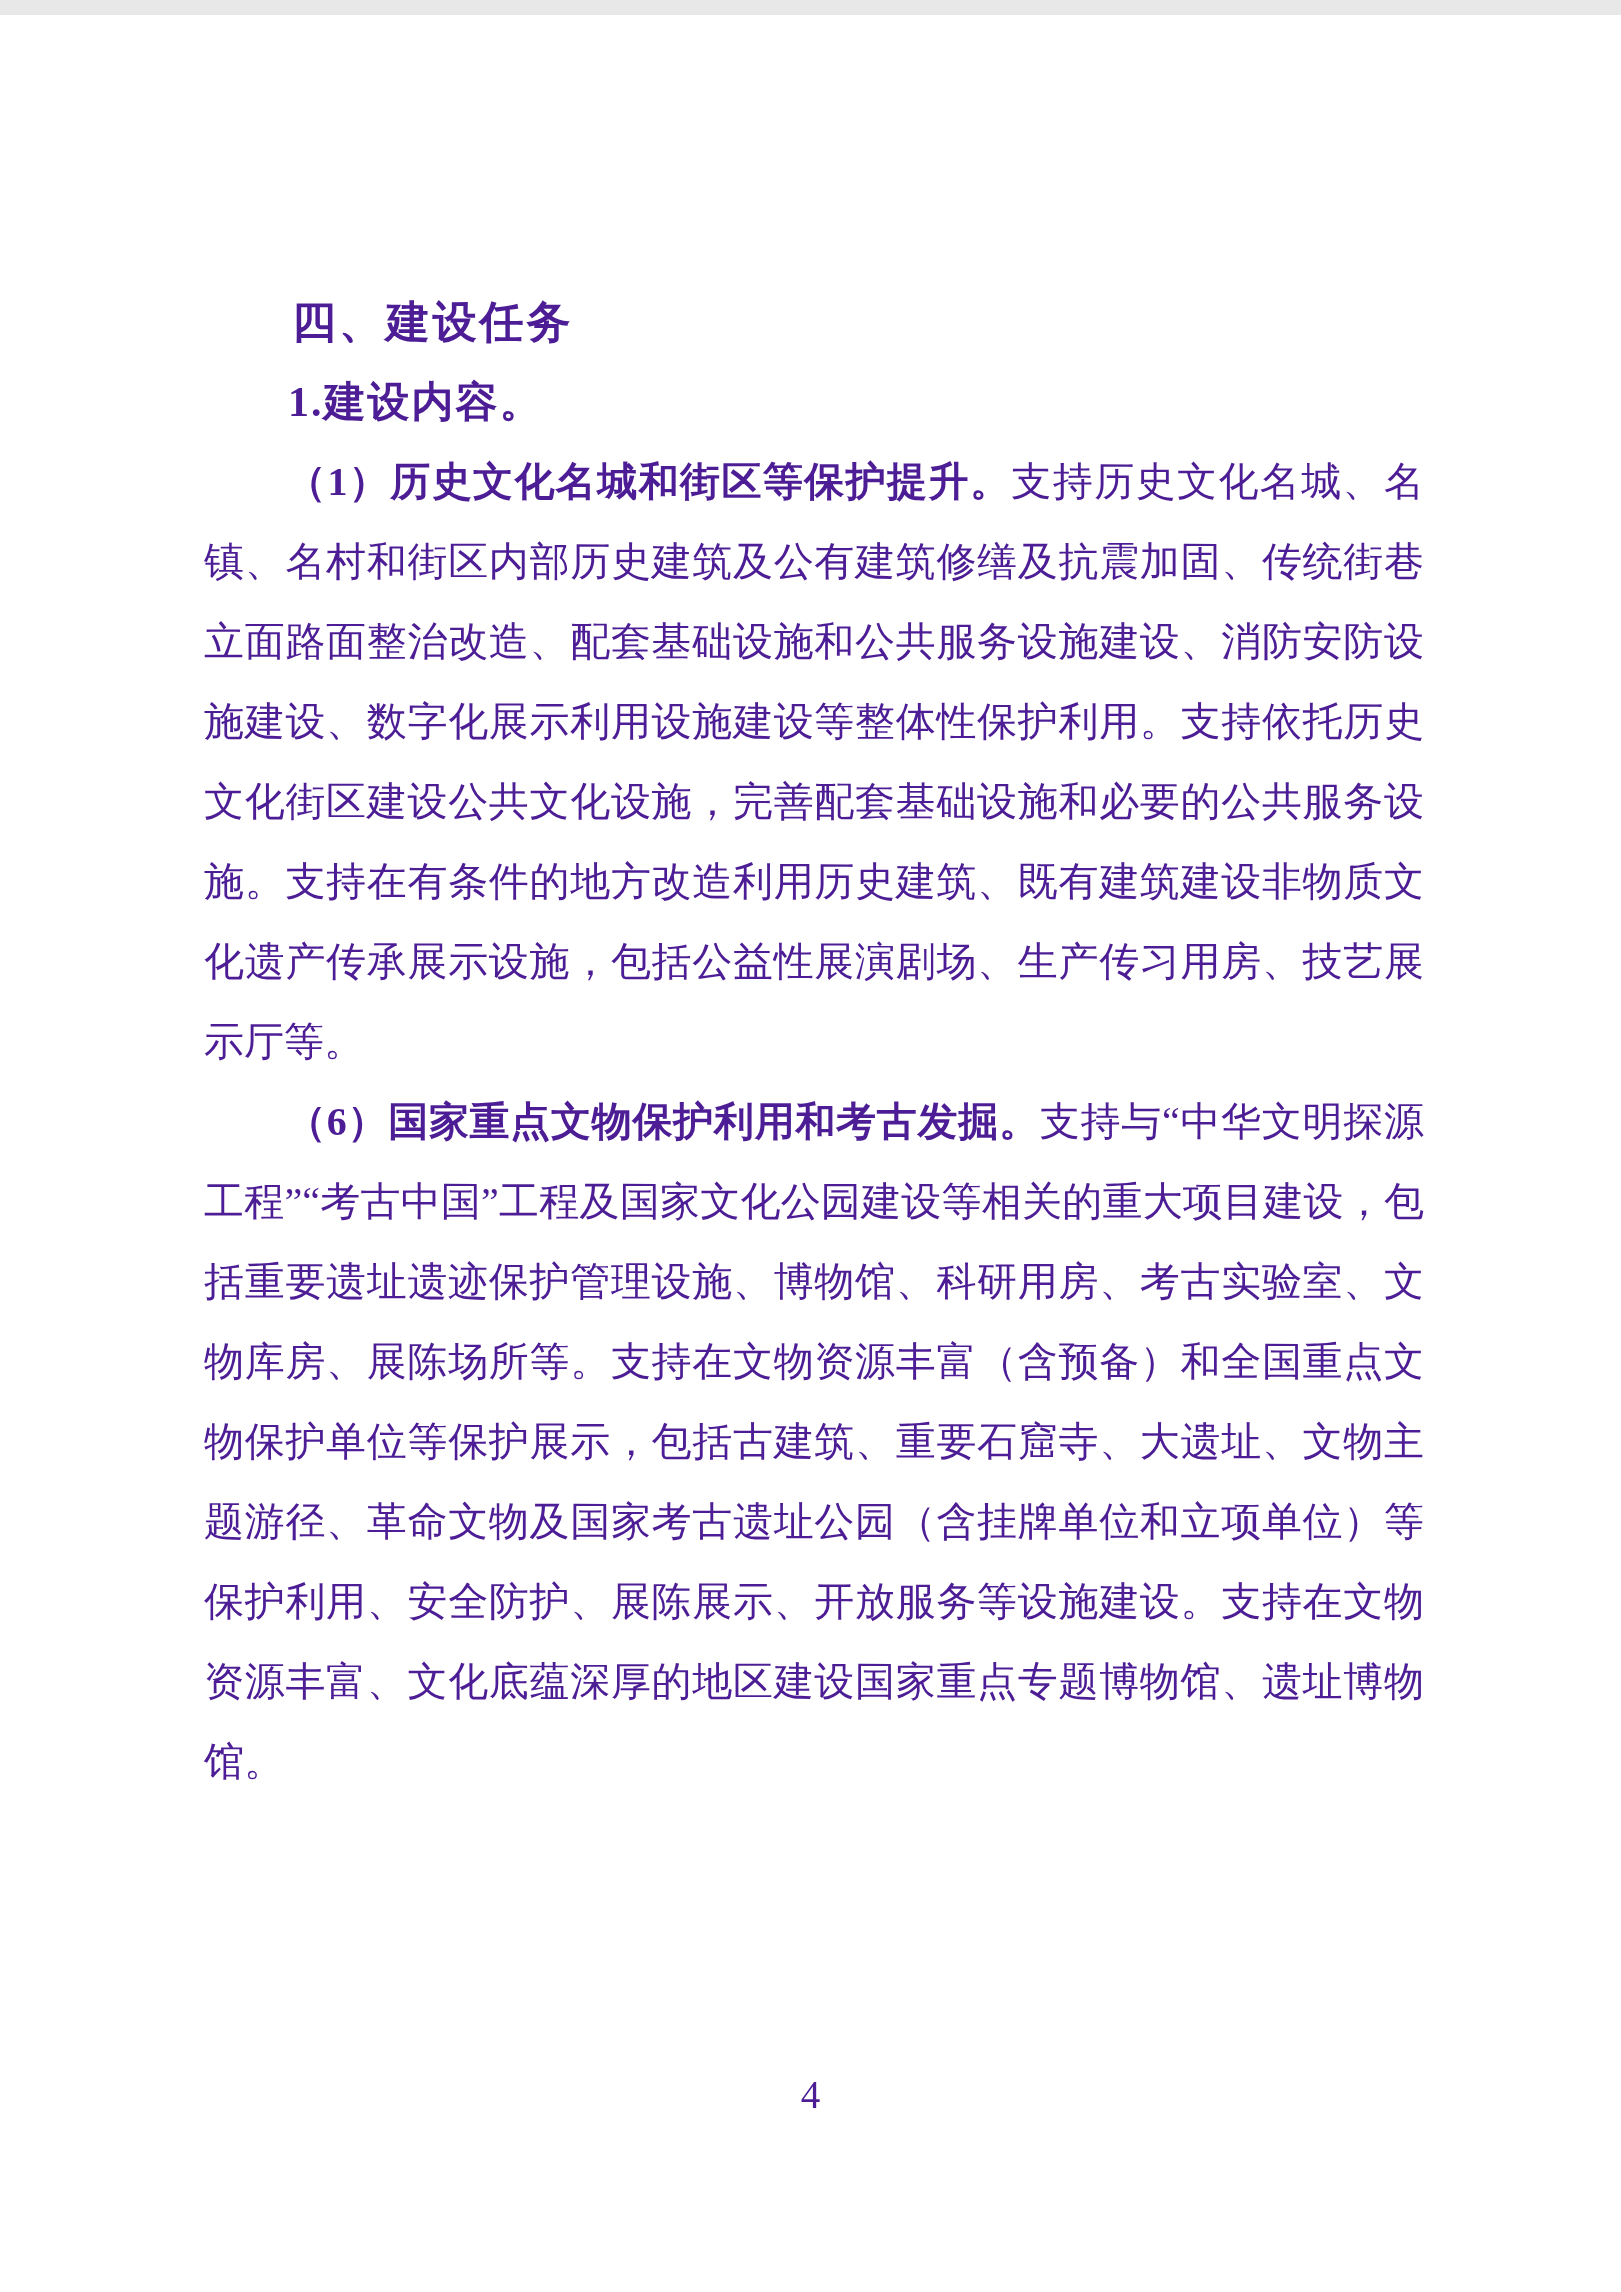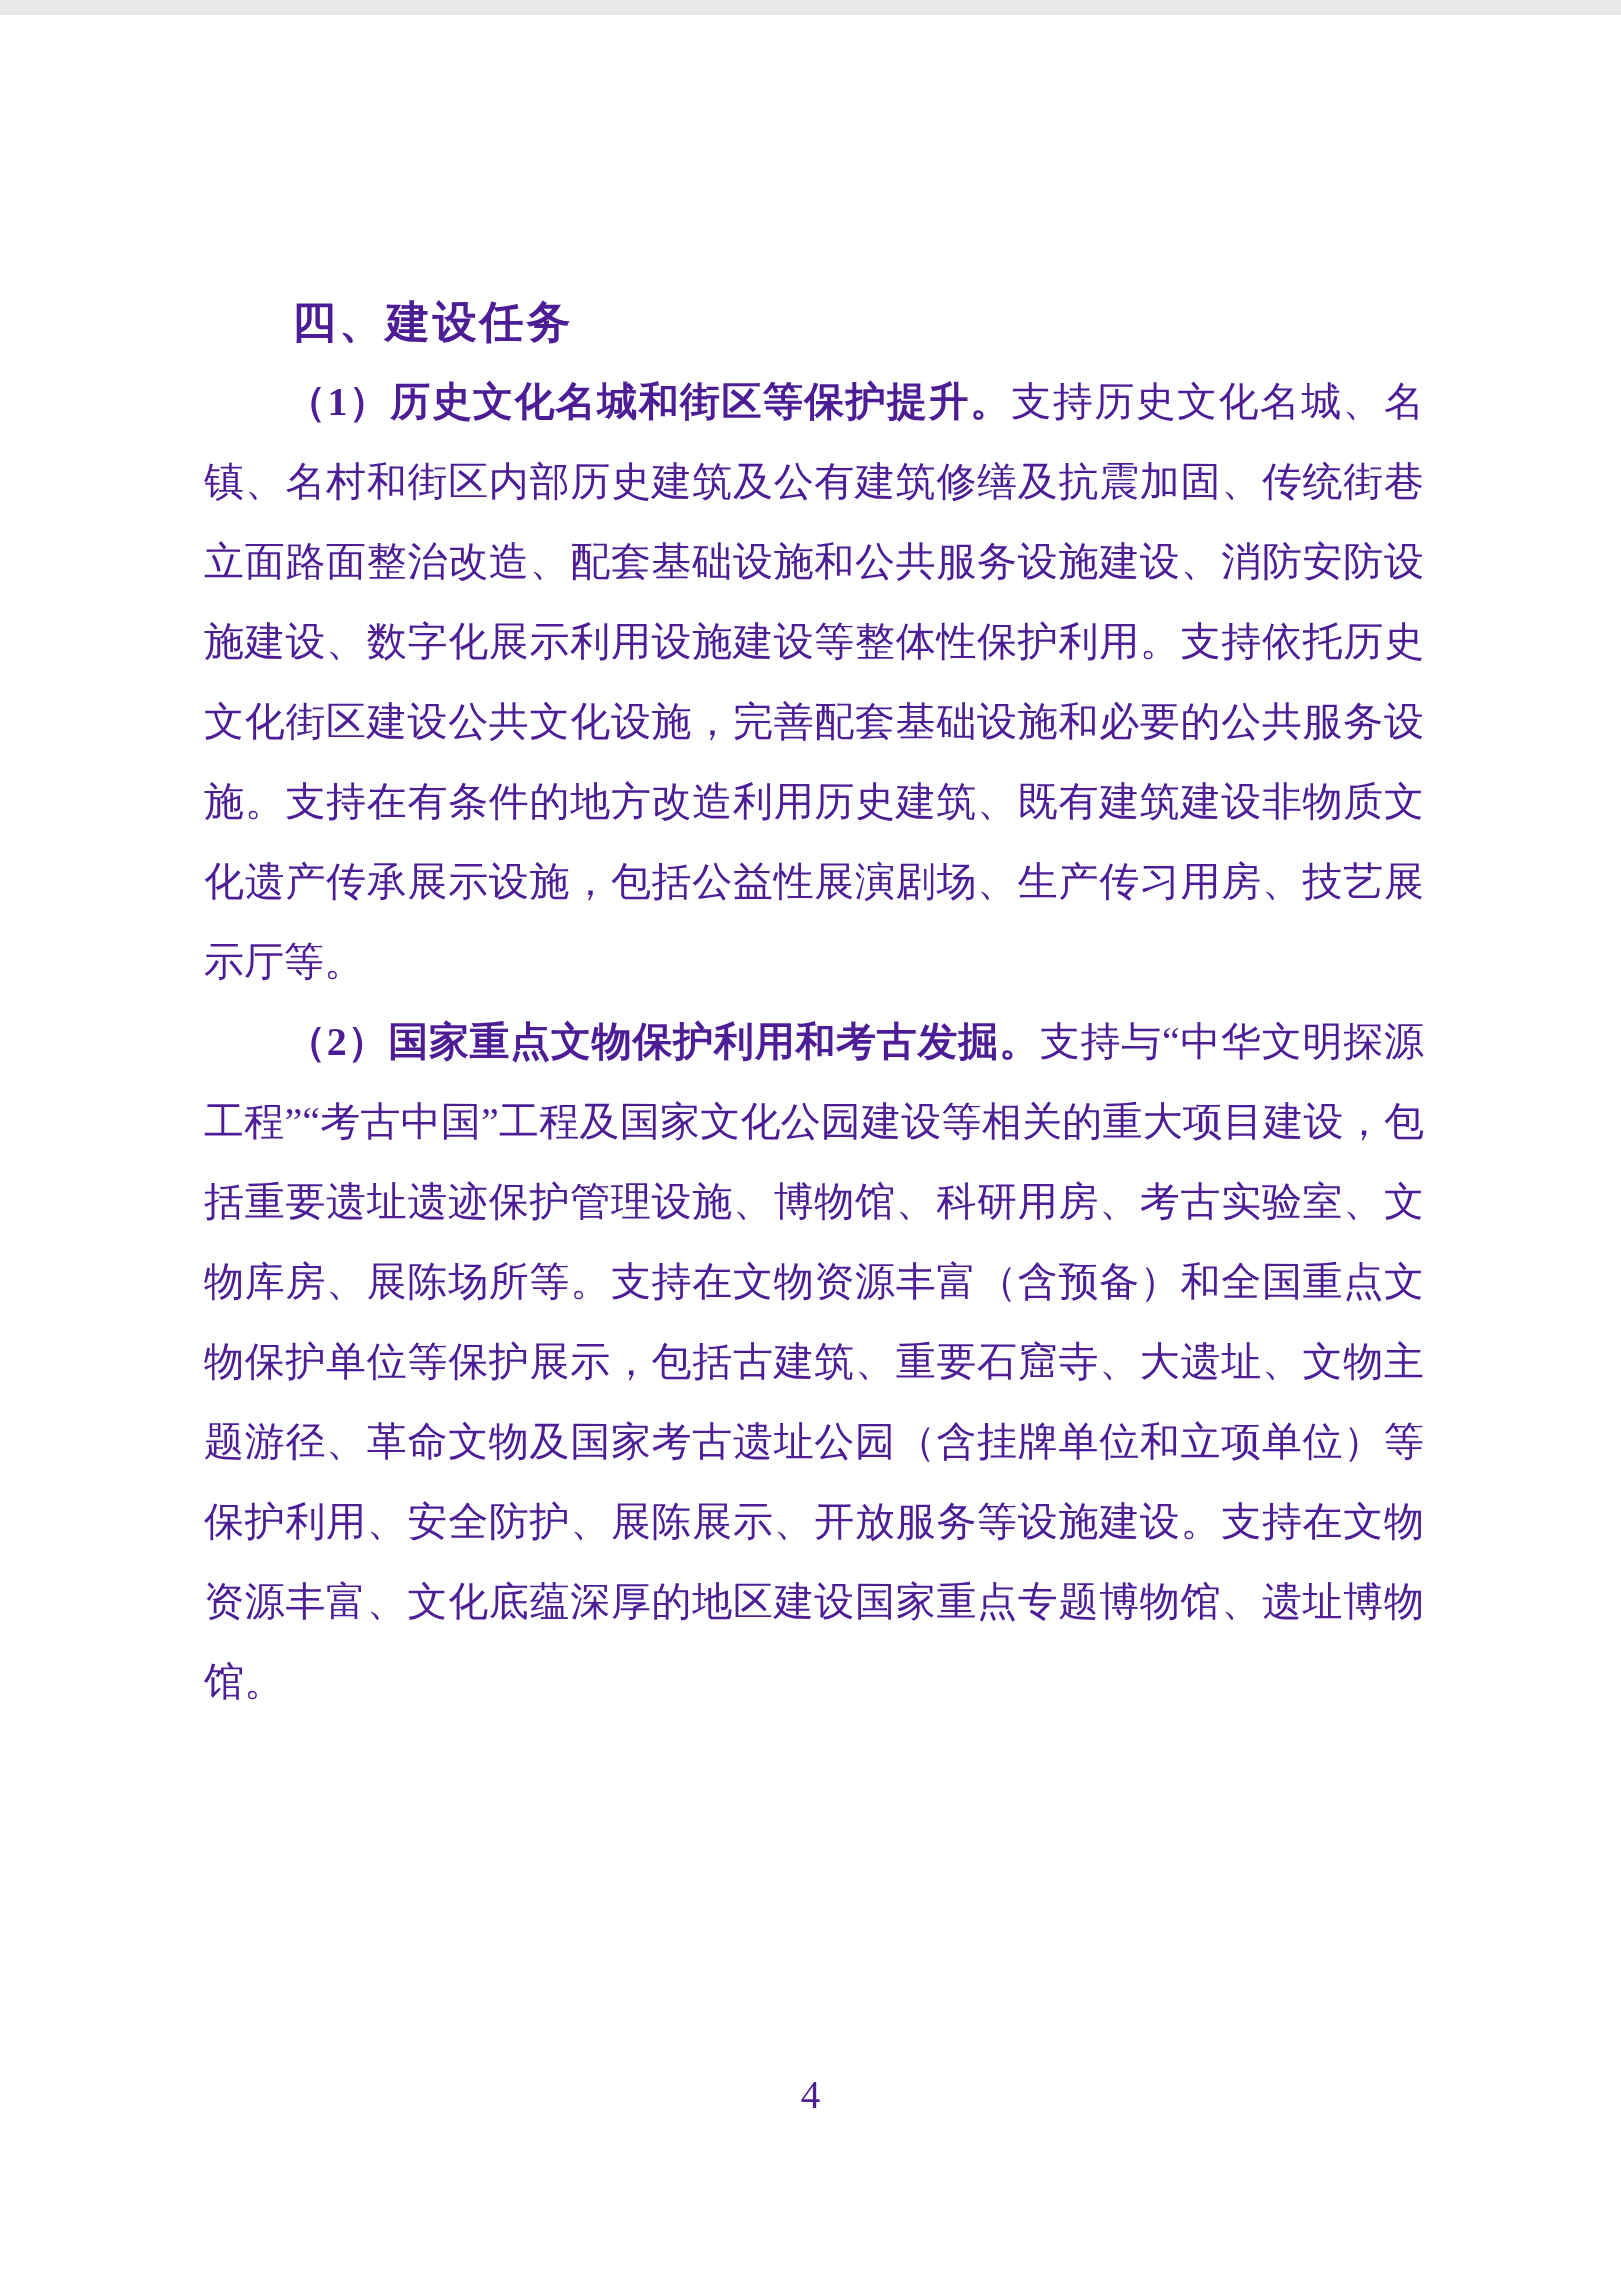--- a/index.html
+++ b/index.html
@@ -73,23 +73,24 @@
 </style>
 </head>
 <body>
 
 <div class="page">
   <div class="content">
 
     <p class="h-section">四、建设任务</p>
 
 
+    <p class="h-item">1.建设内容。</p>
 
     <p class="para"><span class="lead">（1）历史文化名城和街区等保护提升。</span><span>支持历史文化名城、名镇、名村和街区内部历史建筑及公有建筑修缮及抗震加固、传统街巷立面路面整治改造、配套基础设施和公共服务设施建设、消防安防设施建设、数字化展示利用设施建设等整体性保护利用。支持依托历史文化街区建设公共文化设施，完善配套基础设施和必要的公共服务设施。支持在有条件的地方改造利用历史建筑、既有建筑建设非物质文化遗产传承展示设施，包括公益性展演剧场、生产传习用房、技艺展示厅等。</span></p>
 
-    <p class="para"><span class="lead">（2）国家重点文物保护利用和考古发掘。</span><span>支持与“中华文明探源工程”“考古中国”工程及国家文化公园建设等相关的重大项目建设，包括重要遗址遗迹保护管理设施、博物馆、科研用房、考古实验室、文物库房、展陈场所等。支持在文物资源丰富（含预备）和全国重点文物保护单位等保护展示，包括古建筑、重要石窟寺、大遗址、文物主题游径、革命文物及国家考古遗址公园（含挂牌单位和立项单位）等保护利用、安全防护、展陈展示、开放服务等设施建设。支持在文物资源丰富、文化底蕴深厚的地区建设国家重点专题博物馆、遗址博物馆。</span></p>
+    <p class="para"><span class="lead">（6）国家重点文物保护利用和考古发掘。</span><span>支持与“中华文明探源工程”“考古中国”工程及国家文化公园建设等相关的重大项目建设，包括重要遗址遗迹保护管理设施、博物馆、科研用房、考古实验室、文物库房、展陈场所等。支持在文物资源丰富（含预备）和全国重点文物保护单位等保护展示，包括古建筑、重要石窟寺、大遗址、文物主题游径、革命文物及国家考古遗址公园（含挂牌单位和立项单位）等保护利用、安全防护、展陈展示、开放服务等设施建设。支持在文物资源丰富、文化底蕴深厚的地区建设国家重点专题博物馆、遗址博物馆。</span></p>
 
 
   </div>
 
   <div class="page-number">4</div>
 </div>
 
 
 </body></html>

